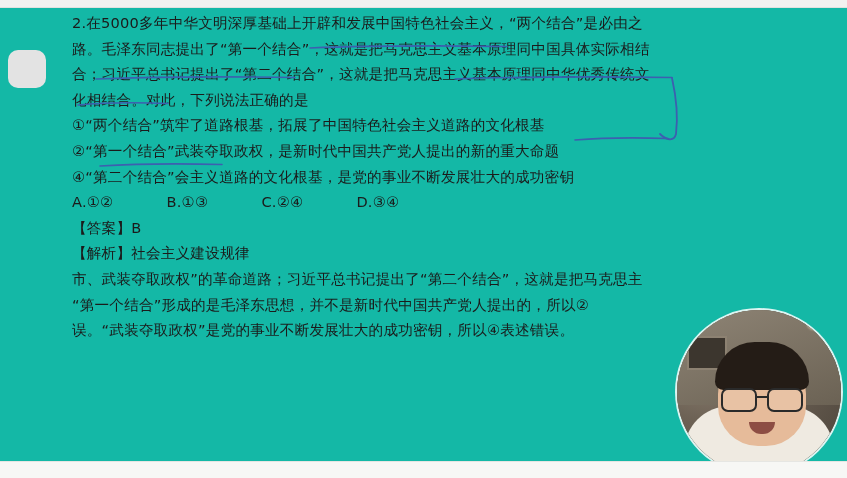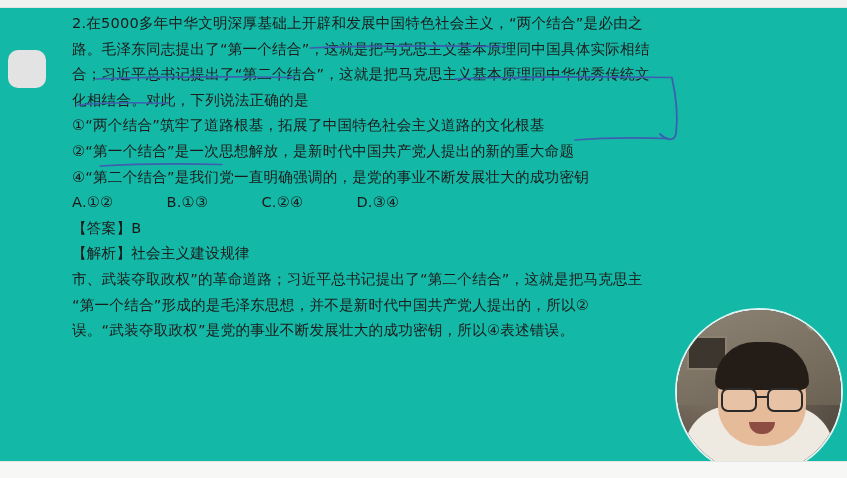--- a/index.html
+++ b/index.html
@@ -181,22 +181,22 @@
     <div id="topbar"></div>
 
     <div id="left-blob"></div>
 
     <div id="doc">
       <p>2.在5000多年中华文明深厚基础上开辟和发展中国特色社会主义，“两个结合”是必由之</p>
       <p>路。毛泽东同志提出了“第一个结合”，这就是把马克思主义基本原理同中国具体实际相结</p>
       <p>合；习近平总书记提出了“第二个结合”，这就是把马克思主义基本原理同中华优秀传统文</p>
       <p>化相结合。对此，下列说法正确的是</p>
       <p>①“两个结合”筑牢了道路根基，拓展了中国特色社会主义道路的文化根基</p>
-      <p>②“第一个结合”是一次思想解放，是新时代中国共产党人提出的新的重大命题</p>
-      <p>④“第二个结合”是我们党一直明确强调的，是党的事业不断发展壮大的成功密钥</p>
+      <p>②“第一个结合”武装夺取政权，是新时代中国共产党人提出的新的重大命题</p>
+      <p>④“第二个结合”会主义道路的文化根基，是党的事业不断发展壮大的成功密钥</p>
       <p>A.①②           B.①③           C.②④           D.③④</p>
       <p>【答案】B</p>
       <p>【解析】社会主义建设规律</p>
       <p>市、武装夺取政权”的革命道路；习近平总书记提出了“第二个结合”，这就是把马克思主</p>
       <p>“第一个结合”形成的是毛泽东思想，并不是新时代中国共产党人提出的，所以②</p>
       <p>误。“武装夺取政权”是党的事业不断发展壮大的成功密钥，所以④表述错误。</p>
     </div>
 
     <svg id="ink" viewBox="0 0 847 478">
       <g fill="none" stroke="#3d5fb0" stroke-width="1.6" stroke-linecap="round">

